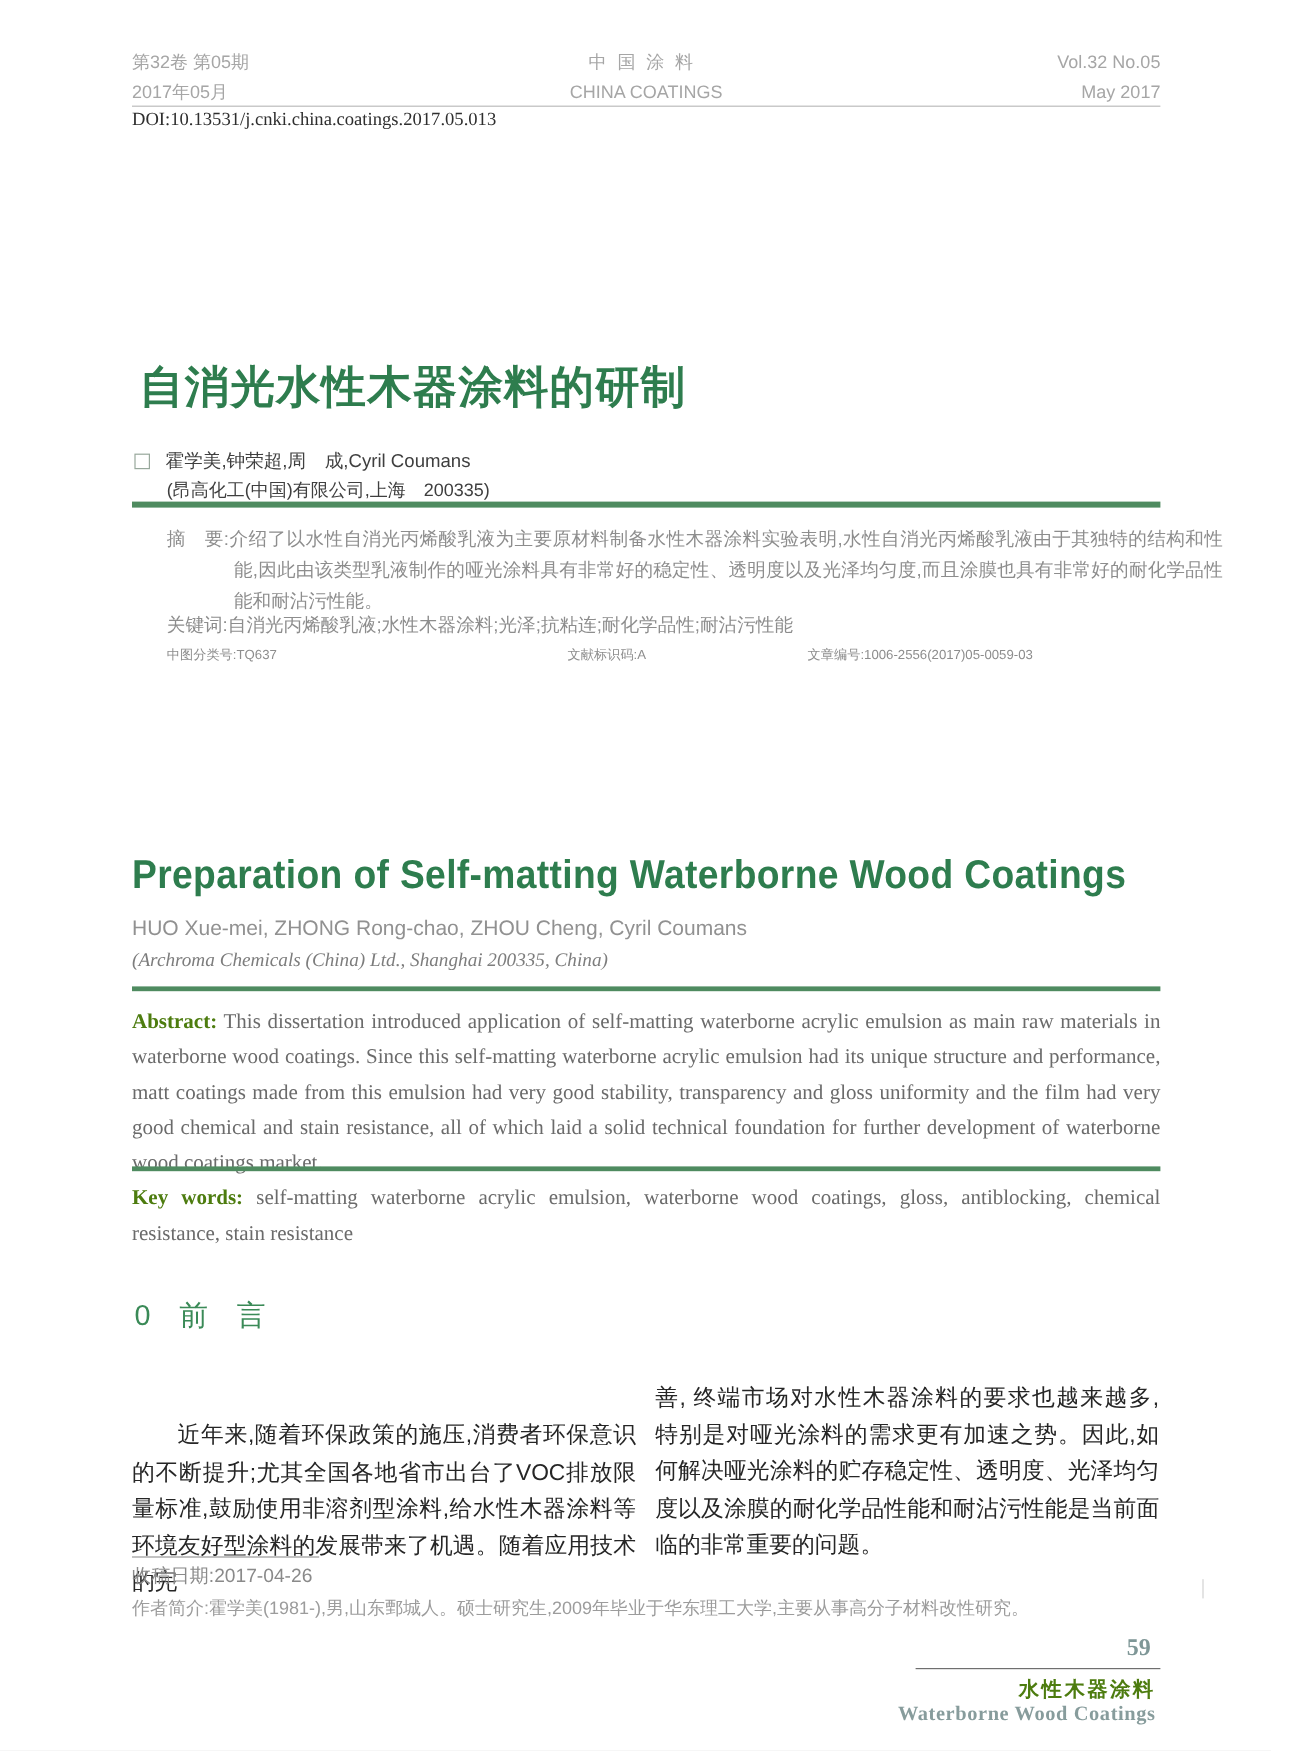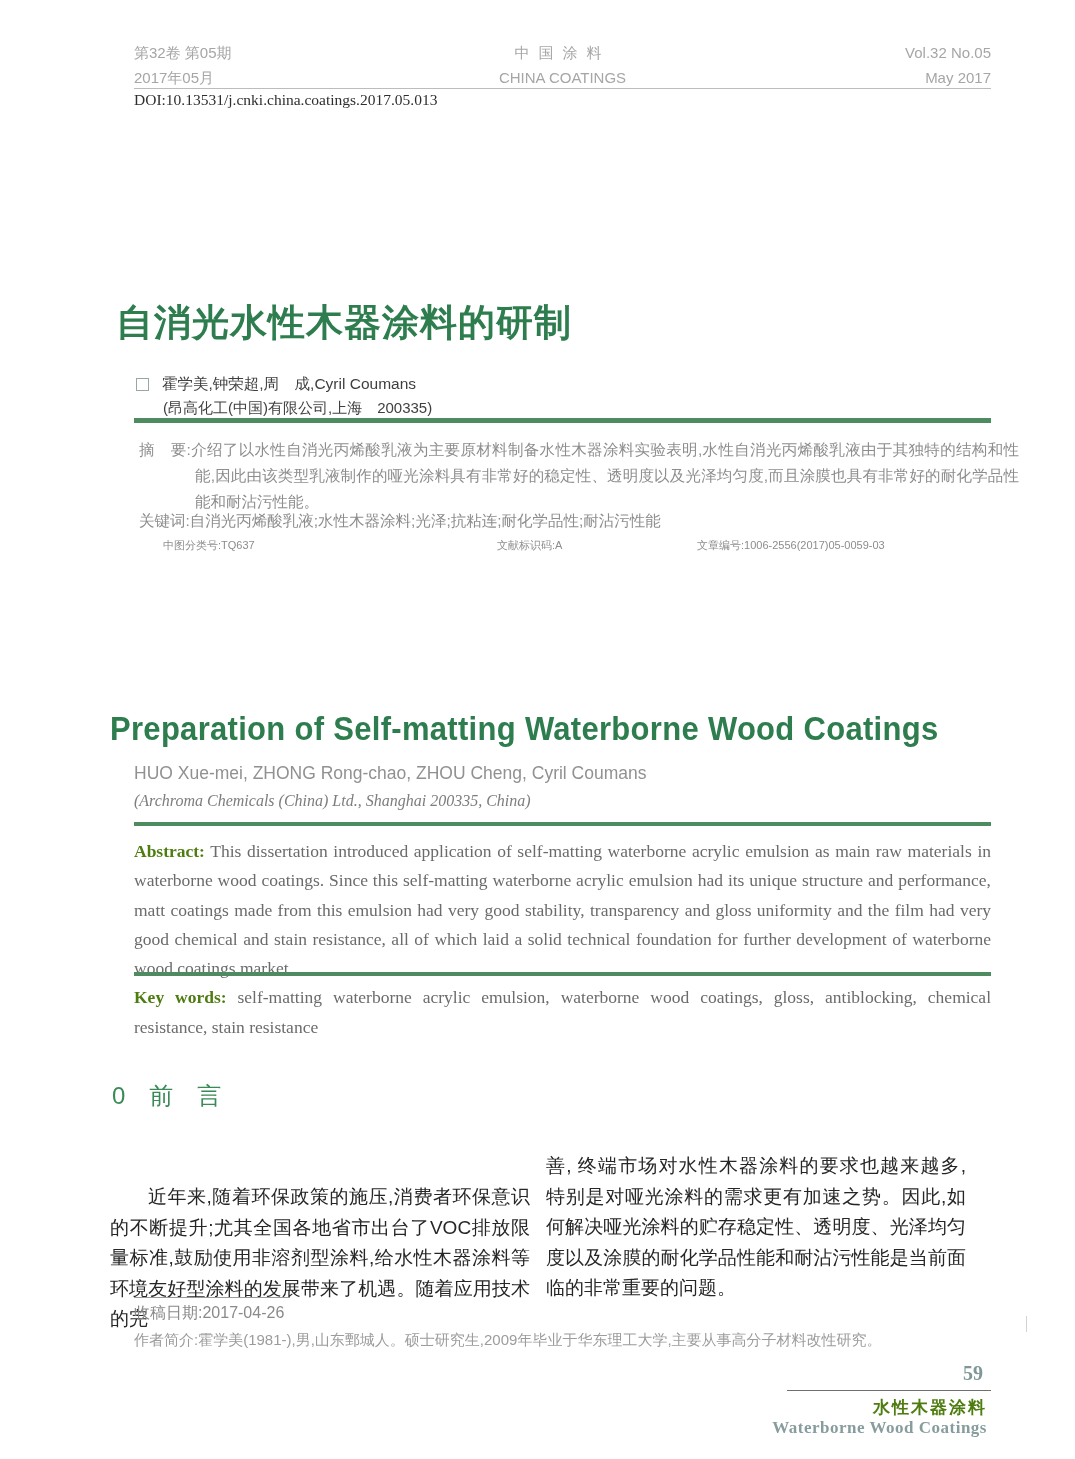--- a/index.html
+++ b/index.html
@@ -4,21 +4,21 @@
 <style>
   html,body{margin:0;padding:0;background:#e8e8e8;}
   .page{
     position:relative;
     width:1075px;height:1459px;
     background:#ffffff;
     margin:0 auto;
     font-family:"Liberation Sans","DejaVu Sans",sans-serif;
     overflow:hidden;
   }
-  .abs{position:absolute;margin-left:24px;}
+  .abs{position:absolute;}
 
   
   .hdr{top:40px;left:110px;width:857px;display:flex;justify-content:space-between;
        color:#a6a6a6;font-size:15px;line-height:25px;}
   .hdr .c{text-align:center;flex:1;}
   .hdr .l{text-align:left;width:220px;}
   .hdr .r{text-align:right;width:220px;}
   .hdr .cn-journal{letter-spacing:9px;}
   .hdr-rule{top:88px;left:110px;width:857px;border-top:1px solid #bcbcbc;}
   .doi{top:91px;left:110px;font-family:"Liberation Serif","DejaVu Serif",serif;

